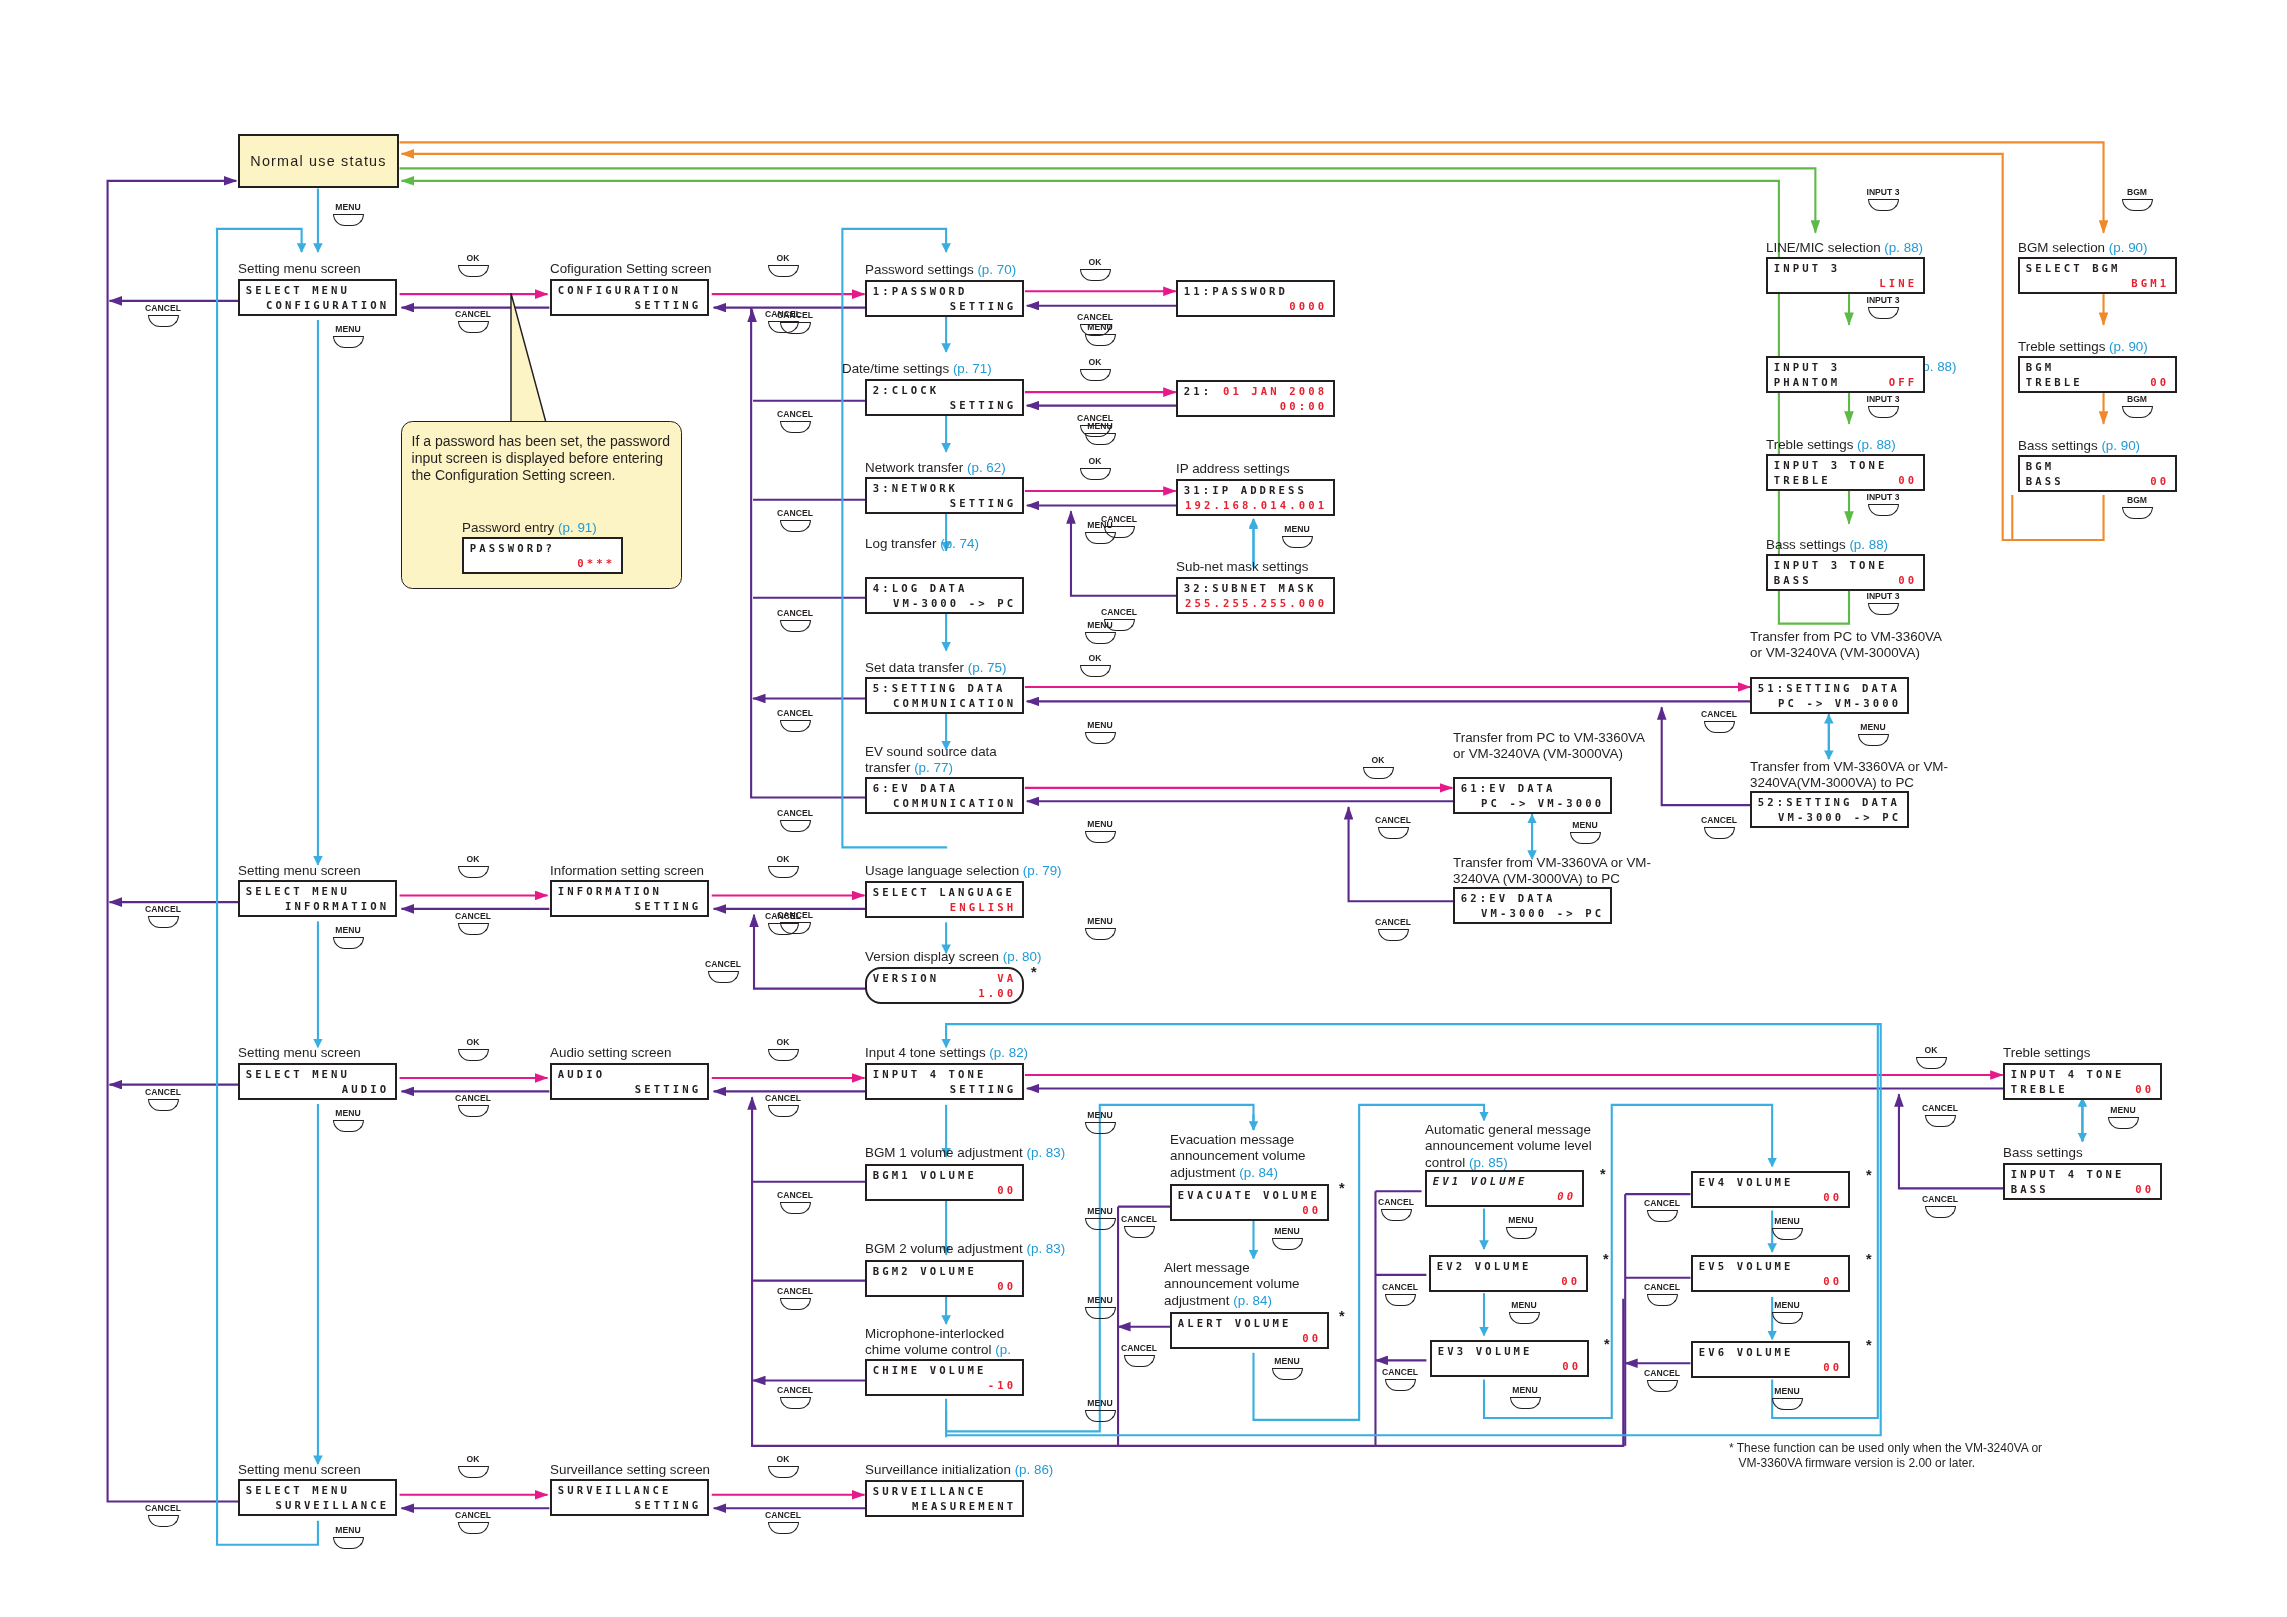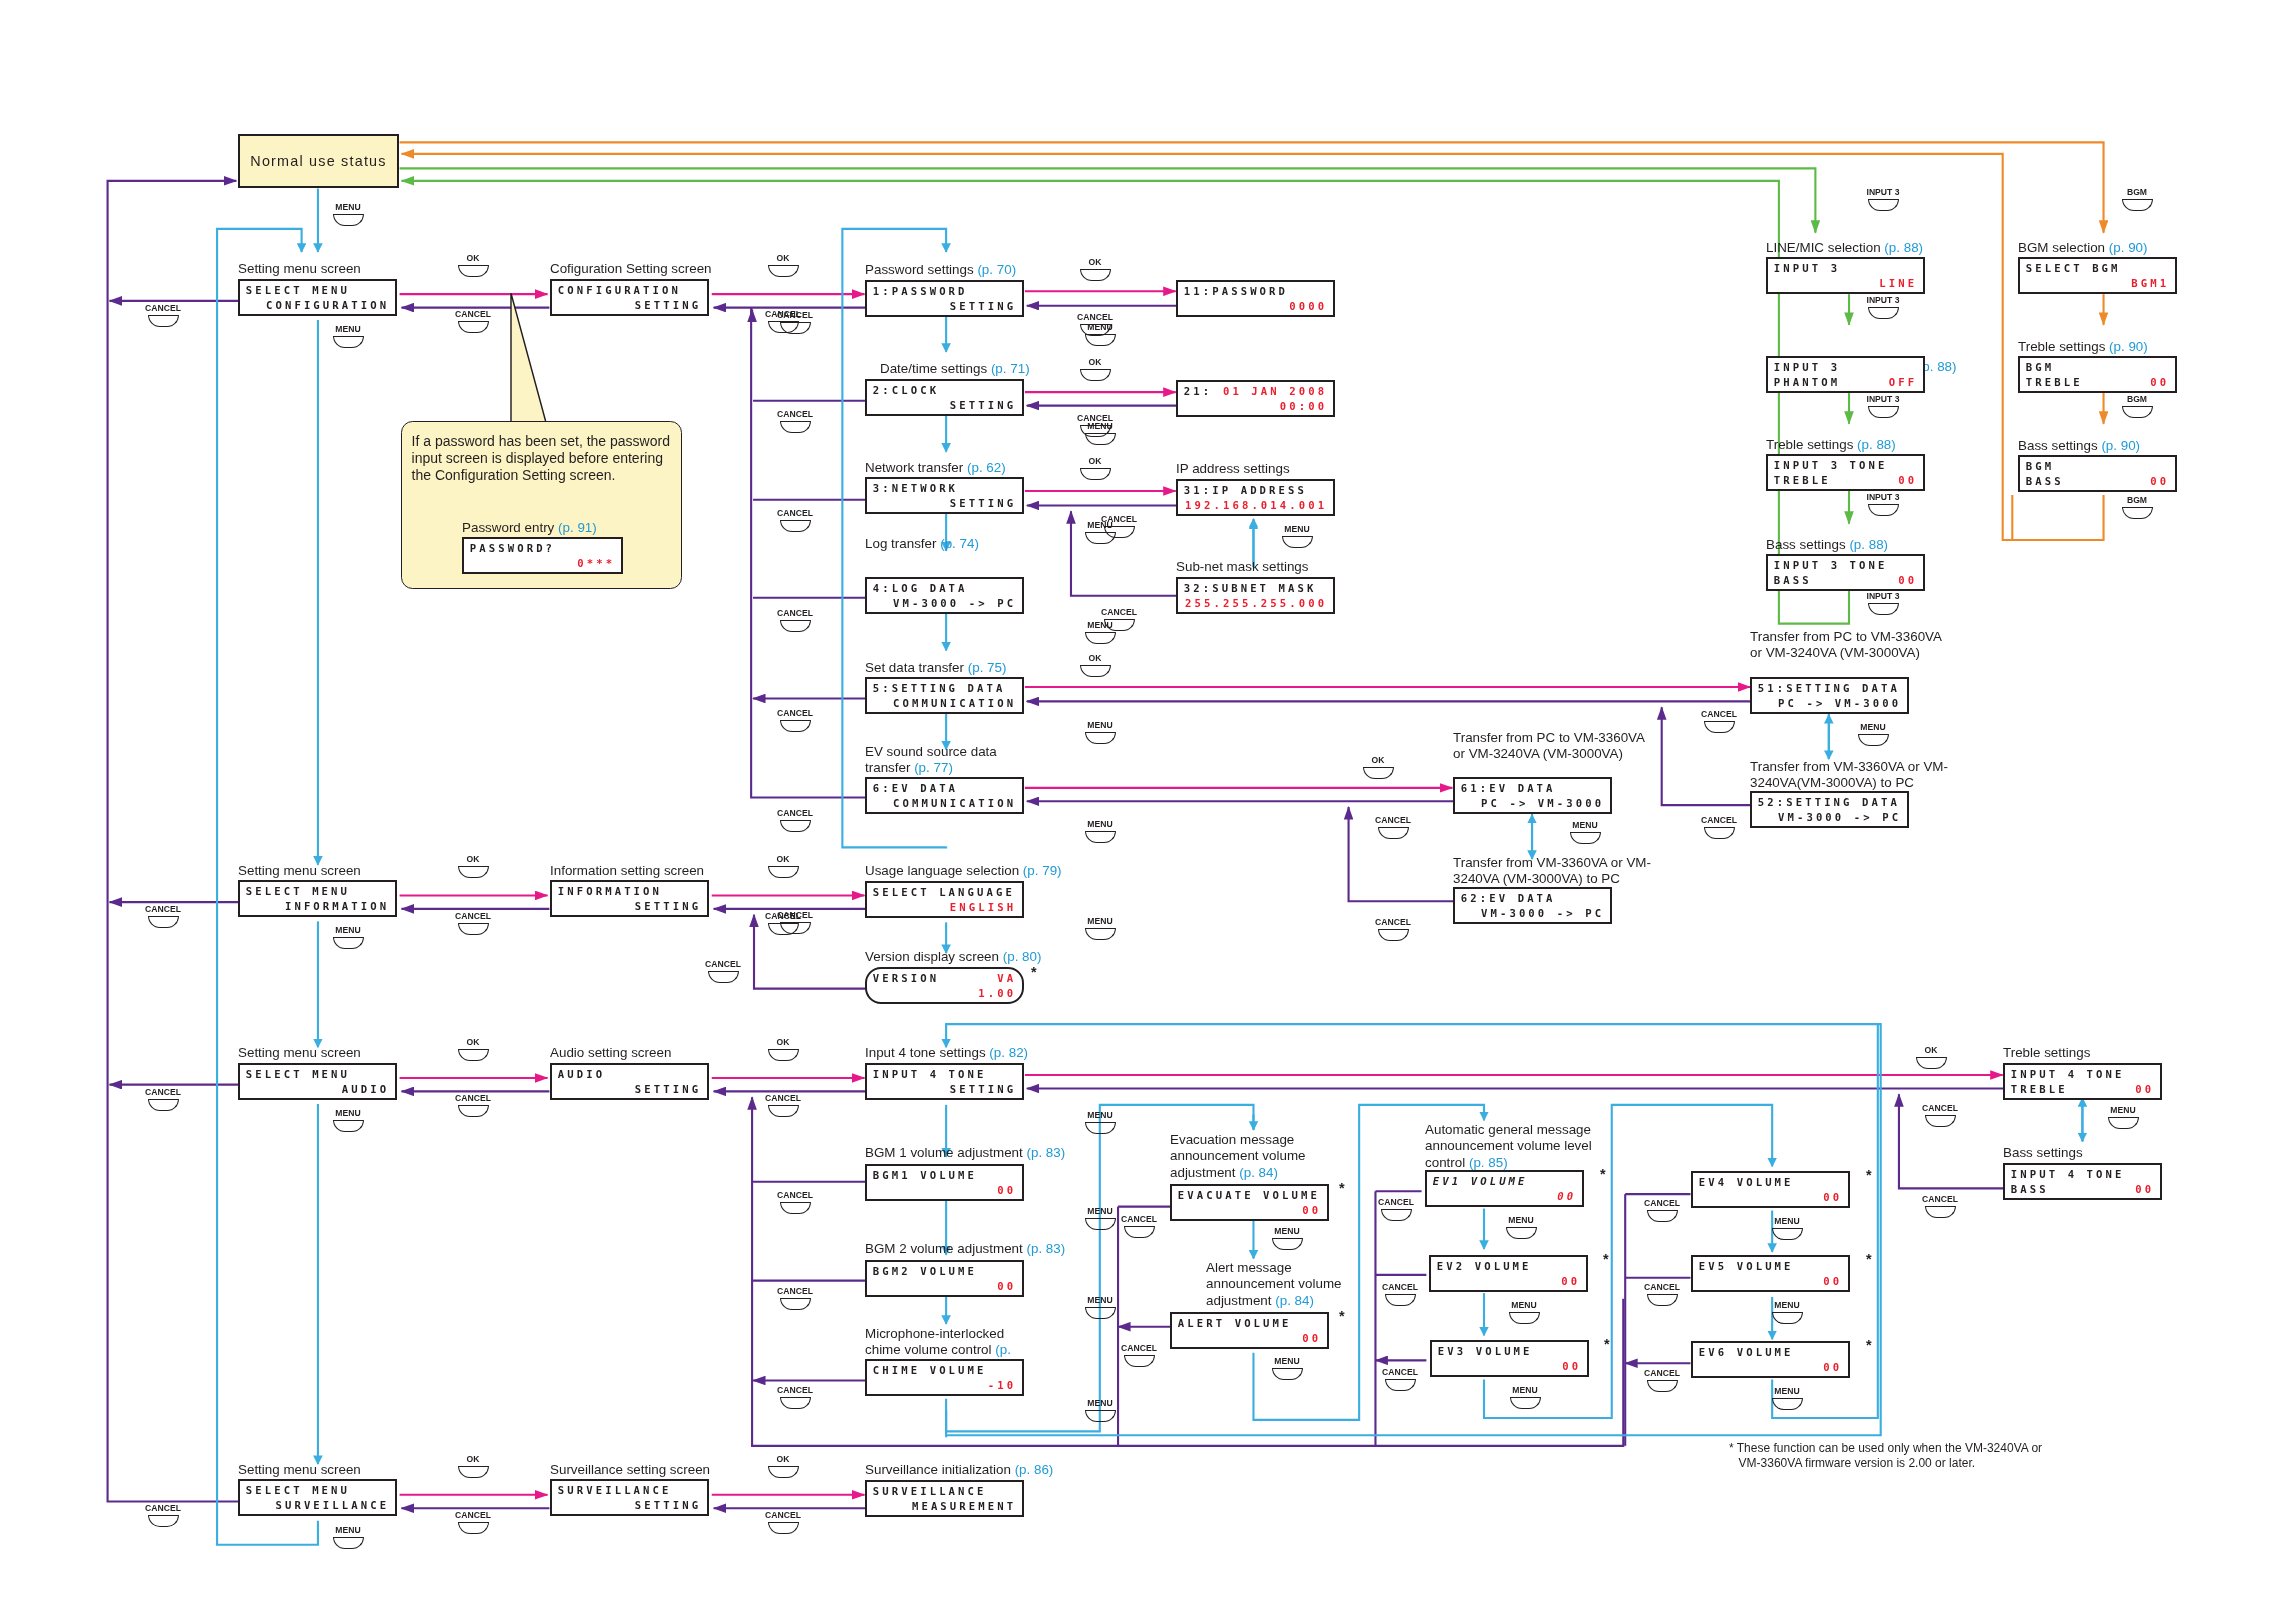--- a/index.html
+++ b/index.html
@@ -310,21 +310,21 @@
       <span class="r2">SETTING</span>
     </div>
     <div class="key" style="left: 776px; top: 310px;">
       <span class="kt">CANCEL</span>
       <span class="kb"></span>
     </div>
     <div class="key" style="left: 1081px; top: 322px;">
       <span class="kt">MENU</span>
       <span class="kb"></span>
     </div>
-    <div class="lbl" style="left: 880px; top: 361px;"><span>Date/time settings</span> <span class="pg">(p. 71)</span></div>
+    <div class="lbl" style="left: 842px; top: 361px;"><span>Date/time settings</span> <span class="pg">(p. 71)</span></div>
     <div class="lcd w" style="left: 865px; top: 379px;">
       <span class="r1">2:CLOCK</span>
       <span class="r2">SETTING</span>
     </div>
     <div class="key" style="left: 776px; top: 409px;">
       <span class="kt">CANCEL</span>
       <span class="kb"></span>
     </div>
     <div class="key" style="left: 1081px; top: 421px;">
       <span class="kt">MENU</span>
@@ -556,21 +556,21 @@
     <div class="key" style="left: 1081px; top: 1398px;">
       <span class="kt">MENU</span>
       <span class="kb"></span>
     </div>
     <div class="lbl" style="left: 1170px; top: 1132px; white-space: normal; width: 173px;"><span>Evacuation message announcement volume adjustment</span> <span class="pg">(p. 84)</span></div>
     <div class="lcd w" style="left: 1170px; top: 1184px;">
       <span class="r1">EVACUATE VOLUME</span>
       <span class="r2 red">00</span>
     </div>
     <div class="star" style="left: 1339px; top: 1180px;">*</div>
-    <div class="lbl" style="left: 1206px; top: 1260px; white-space: normal; width: 173px;"><span>Alert message announcement volume adjustment</span> <span class="pg">(p. 84)</span></div>
+    <div class="lbl" style="left: 1164px; top: 1260px; white-space: normal; width: 173px;"><span>Alert message announcement volume adjustment</span> <span class="pg">(p. 84)</span></div>
     <div class="lcd w" style="left: 1170px; top: 1312px;">
       <span class="r1">ALERT VOLUME</span>
       <span class="r2 red">00</span>
     </div>
     <div class="star" style="left: 1339px; top: 1308px;">*</div>
     <div class="key" style="left: 1120px; top: 1214px;">
       <span class="kt">CANCEL</span>
       <span class="kb"></span>
     </div>
     <div class="key" style="left: 1120px; top: 1343px;">

